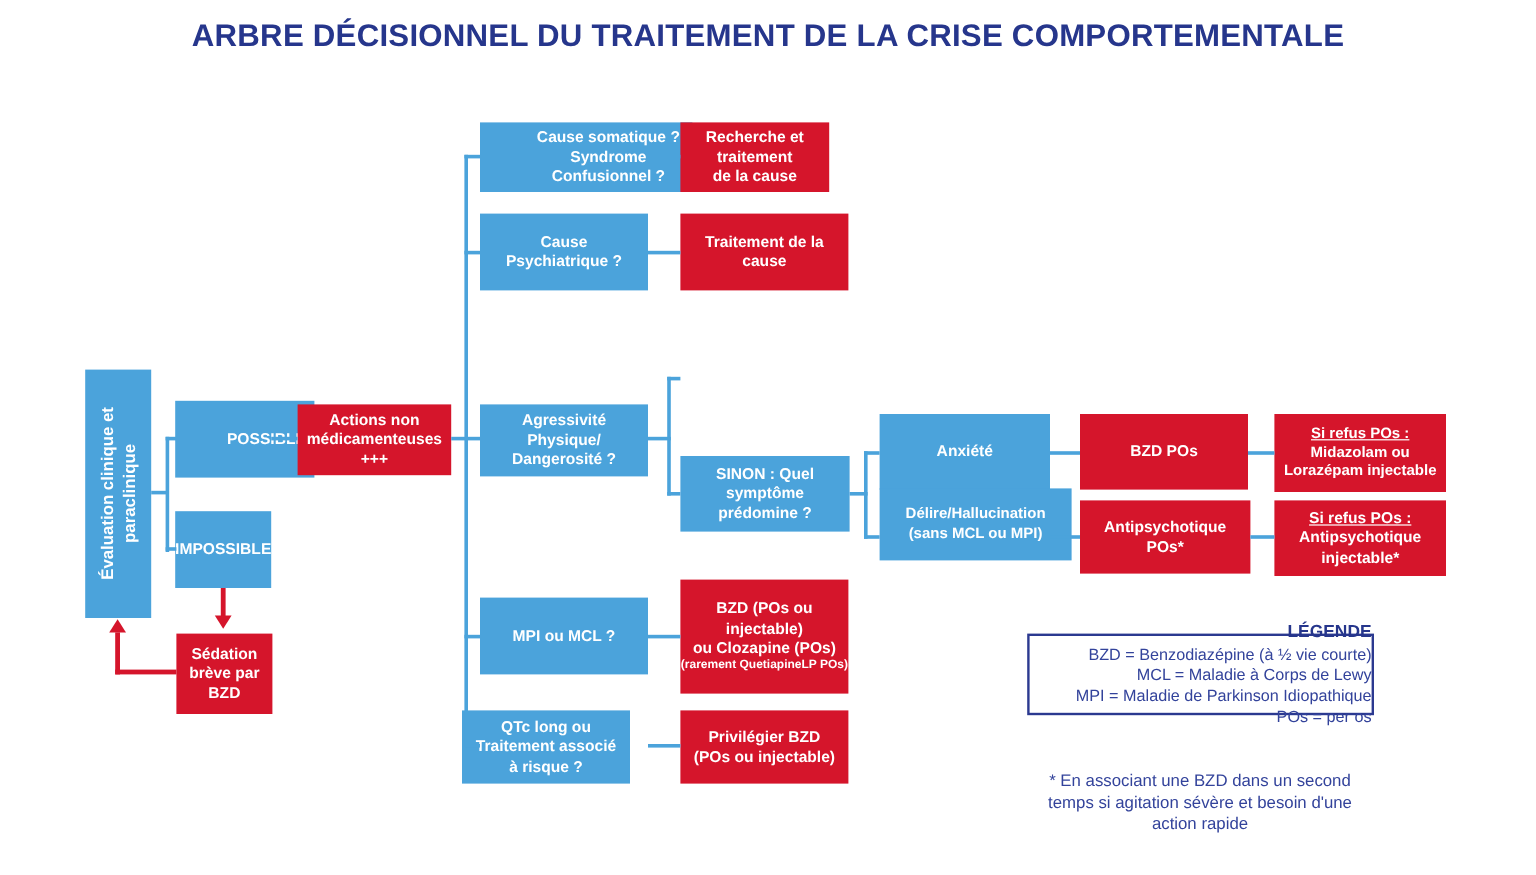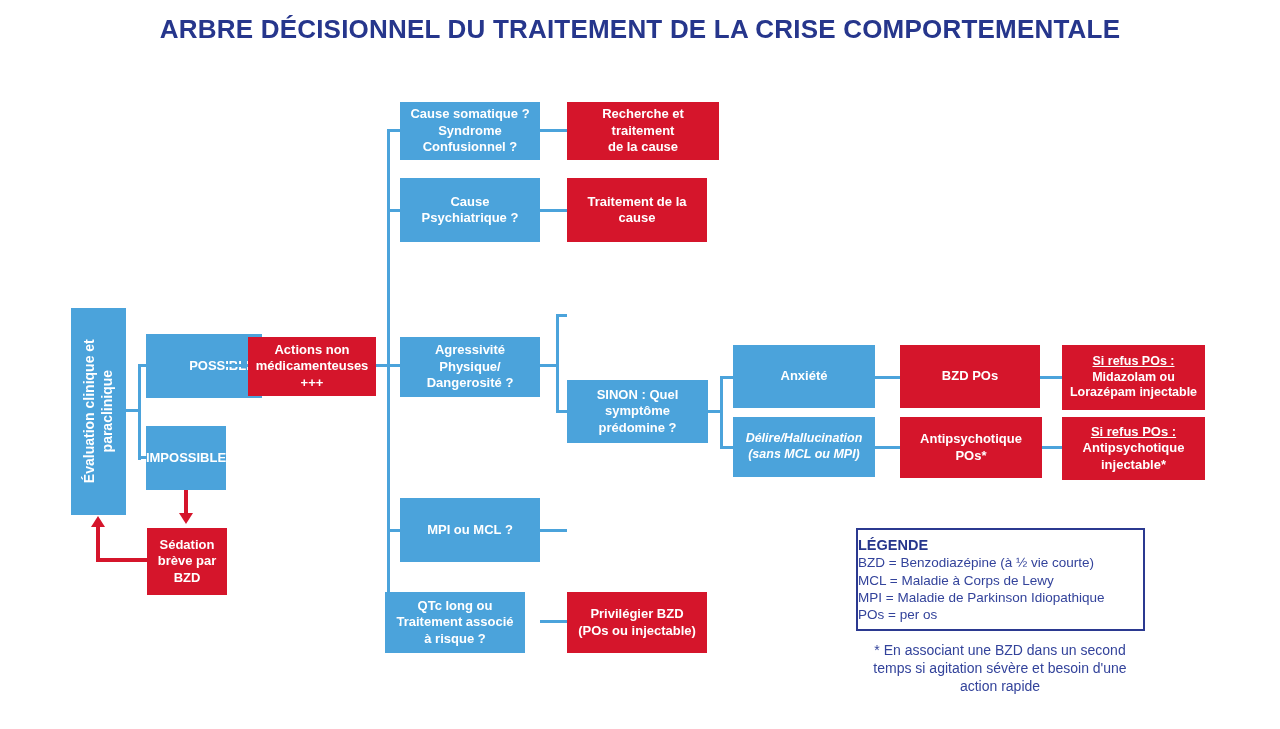--- a/index.html
+++ b/index.html
@@ -25,23 +25,23 @@
   .redline{position:absolute;background:#D5152B;}
   .tri-down{
     position:absolute;width:0;height:0;
     border-left:7px solid transparent;border-right:7px solid transparent;border-top:11px solid #D5152B;
   }
   .tri-up{
     position:absolute;width:0;height:0;
     border-left:7px solid transparent;border-right:7px solid transparent;border-bottom:11px solid #D5152B;
   }
   .legend{
-    position:absolute;left:856px;top:528px;width:289px;height:103px;
+    position:absolute;left:856px;top:528px;width:289px;height:68px;
     border:2px solid #2B3990;box-sizing:border-box;color:#33439B;
-    display:flex;flex-direction:column;align-items:flex-start;justify-content:center;
+    display:flex;flex-direction:column;align-items:flex-end;justify-content:center;
     font-size:13.5px;line-height:1.28;text-align:center;
   }
   .legend-title{font-weight:bold;font-size:14.5px;color:#26368C;}
   .footnote{
     position:absolute;left:845px;top:641px;width:310px;text-align:center;
     color:#33439B;font-size:14px;line-height:1.3;white-space:pre-line;
   }
 </style>
 </head>
 <body>
@@ -56,46 +56,52 @@
   </div>
   <div class="box blue" style="left:146px;top:334px;width:80px;height:64px;padding-left:36px;">POSSIBLE</div>
   <div class="box red" style="left:147px;top:528px;width:80px;height:67px;">Sédation
 brève par
 BZD</div>
   <div class="box blue" style="left:146px;top:426px;width:80px;height:64px;">IMPOSSIBLE</div>
   <div class="box red" style="left:248px;top:337px;width:128px;height:59px;">Actions non
 médicamenteuses
 +++</div>
 
-  <div class="box blue" style="left:400px;top:102px;width:140px;height:58px;">Cause somatique ?
+  <div class="box blue" style="left:400px;top:102px;width:140px;height:58px;padding-left:37px;">Cause somatique ?
 Syndrome
 Confusionnel ?</div>
   <div class="box blue" style="left:400px;top:178px;width:140px;height:64px;">Cause
 Psychiatrique ?</div>
   <div class="box blue" style="left:400px;top:337px;width:140px;height:60px;">Agressivité
 Physique/
 Dangerosité ?</div>
   <div class="box blue" style="left:400px;top:498px;width:140px;height:64px;">MPI ou MCL ?</div>
   <div class="box blue" style="left:385px;top:592px;width:140px;height:61px;">QTc long ou
 Traitement associé
 à risque ?</div>
 
-  <div class="box red" style="left:567px;top:102px;width:152px;height:58px;">Recherche et
+  <div class="box red" style="left:567px;top:102px;width:124px;height:58px;">Recherche et
 traitement
 de la cause</div>
   <div class="box red" style="left:567px;top:178px;width:140px;height:64px;">Traitement de la
 cause</div>
   <div class="box blue" style="left:567px;top:380px;width:141px;height:63px;">SINON : Quel
 symptôme
 prédomine ?</div>
+  <div class="box red" style="left:567px;top:483px;width:140px;height:95px;">
+    <span>BZD (POs ou
+injectable)
+ou Clozapine (POs)</span>
+    <span class="box-note">(rarement QuetiapineLP POs)</span>
+  </div>
   <div class="box red" style="left:567px;top:592px;width:140px;height:61px;">Privilégier BZD
 (POs ou injectable)</div>
 
   <div class="box blue" style="left:733px;top:345px;width:142px;height:63px;">Anxiété</div>
-  <div class="box blue" style="left:733px;top:417px;width:142px;height:60px;font-size:12.5px;font-style:italic;">Délire/Hallucination
+  <div class="box blue" style="left:733px;top:407px;width:160px;height:60px;font-size:12.5px;">Délire/Hallucination
 (sans MCL ou MPI)</div>
   <div class="box red" style="left:900px;top:345px;width:140px;height:63px;">BZD POs</div>
   <div class="box red" style="left:900px;top:417px;width:142px;height:61px;">Antipsychotique
 POs*</div>
   <div class="box red" style="left:1062px;top:345px;width:143px;height:65px;font-size:12.5px;">
     <span class="box-head">Si refus POs :</span>
     <span>Midazolam ou
 Lorazépam injectable</span>
   </div>
   <div class="box red" style="left:1062px;top:417px;width:143px;height:63px;">

